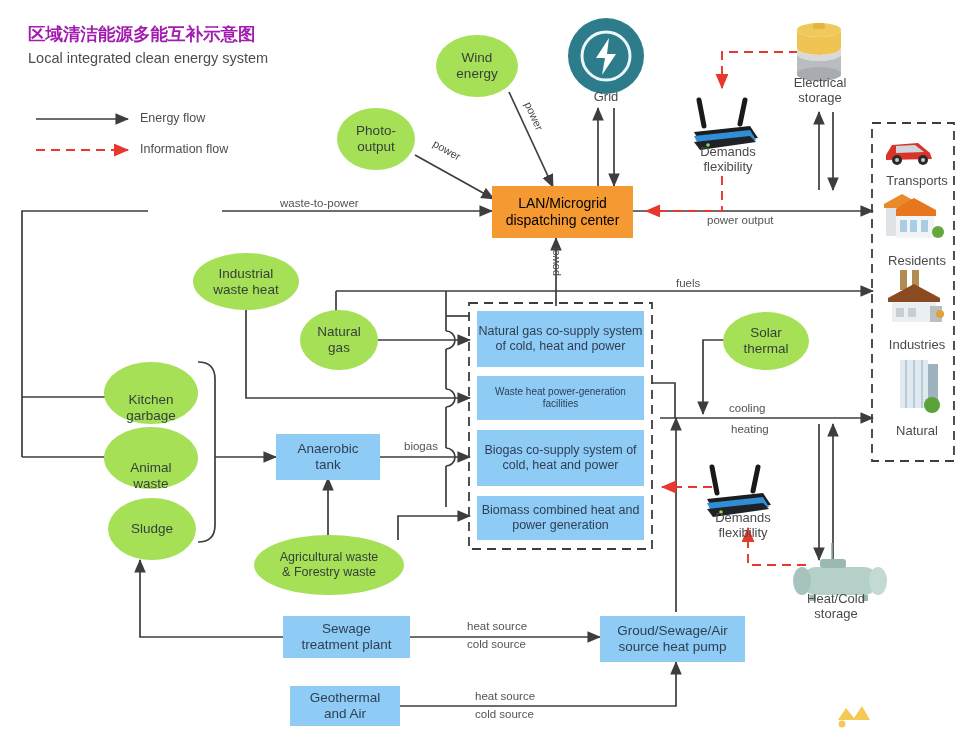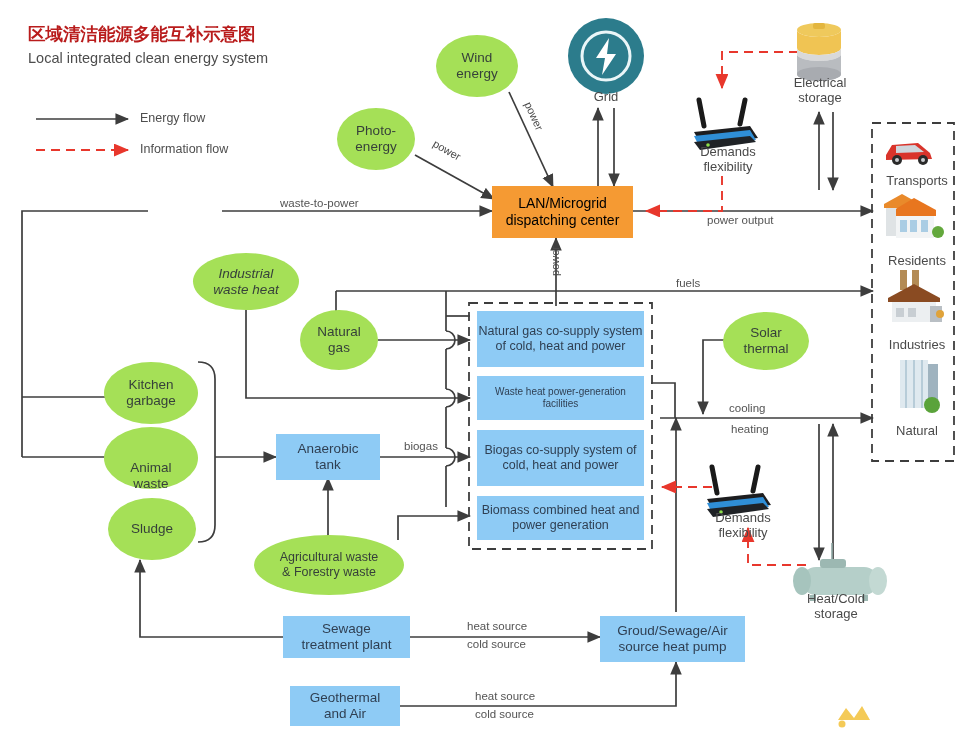--- a/index.html
+++ b/index.html
@@ -8,21 +8,21 @@
   #stage{position:absolute;inset:0;width:964px;height:731px;}
   svg.layer{position:absolute;left:0;top:0;width:964px;height:731px;overflow:visible;}
   .node{position:absolute;box-sizing:border-box;display:flex;align-items:center;
         justify-content:center;text-align:center;line-height:1.18;}
   .ellipse{background:#a5e057;border-radius:50%;color:#36403a;font-size:13.5px;}
   .bluebox{background:#8ecbf5;color:#2f3f52;font-size:13.5px;}
   .orangebox{background:#f59a33;color:#000000;font-size:14px;}
   .caption{position:absolute;text-align:center;font-size:13px;color:#4a4a4a;line-height:1.15;}
   .edge-label{position:absolute;font-size:11.5px;color:#545454;white-space:pre;text-align:center;}
   .rot-label{position:absolute;font-size:11px;color:#4a4a4a;}
-  .title-cn{position:absolute;left:28px;top:22px;font-size:17.5px;font-weight:bold;color:#b91c1c;}
+  .title-cn{position:absolute;left:28px;top:22px;font-size:17.5px;font-weight:bold;color:#a21caf;}
   .title-en{position:absolute;left:28px;top:50px;font-size:14.5px;color:#4d4d4d;}
   .legend-text{position:absolute;font-size:12.5px;color:#4d4d4d;}
 </style>
 </head>
 <body>
 
 <div id="stage">
 
   <div class="title-cn">区域清洁能源多能互补示意图</div>
   <div class="title-en">Local integrated clean energy system</div>
@@ -216,21 +216,21 @@
       <path d="M0,14 L8,2 L16,12 L24,0 L32,14 Z" fill="#f3c13a"></path>
       <circle cx="4" cy="18" r="3.5" fill="#f3c13a"></circle>
     </g>
   </svg>
 
   <div class="legend-text" style="left:140px;top:111px;">Energy flow</div>
   <div class="legend-text" style="left:140px;top:142px;">Information flow</div>
 
   <div class="node ellipse" style="left:337px;top:108px;width:78px;height:62px;">
     <span style="white-space:pre-line;">Photo-
-energy</span>
+output</span>
   </div>
 
   <div class="node ellipse" style="left:436px;top:35px;width:82px;height:62px;">
     <span style="white-space:pre-line;">Wind
 energy</span>
   </div>
 
   <div class="caption" style="left:566px;top:90px;width:80px;">Grid</div>
 
   <div class="caption" style="left:772px;top:76px;width:96px;white-space:pre-line;">Electrical
@@ -244,31 +244,31 @@
 
   <div class="caption" style="left:786px;top:592px;width:100px;white-space:pre-line;">Heat/Cold
 storage</div>
 
   <div class="node orangebox" style="left:492px;top:186px;width:141px;height:52px;">
     <span style="white-space:pre-line;">LAN/Microgrid
 dispatching center</span>
   </div>
 
 
-  <div class="node ellipse" style="left:193px;top:253px;width:106px;height:57px;font-style:italic;">
+  <div class="node ellipse" style="left:193px;top:253px;width:106px;height:57px;">
     <span style="white-space:pre-line;">Industrial
 waste heat</span>
   </div>
 
   <div class="node ellipse" style="left:300px;top:310px;width:78px;height:60px;">
     <span style="white-space:pre-line;">Natural
 gas</span>
   </div>
 
-  <div class="node ellipse" style="left:104px;top:362px;width:94px;height:62px;">
+  <div class="node ellipse" style="left:104px;top:362px;width:94px;height:62px;align-items:flex-end;">
     <span style="white-space:pre-line;">Kitchen
 garbage</span>
   </div>
 
   <div class="node ellipse" style="left:104px;top:427px;width:94px;height:62px;">
     <span style="white-space:pre-line;margin-top:36px;">Animal
 waste</span>
   </div>
 
   <div class="node ellipse" style="left:108px;top:498px;width:88px;height:62px;">

